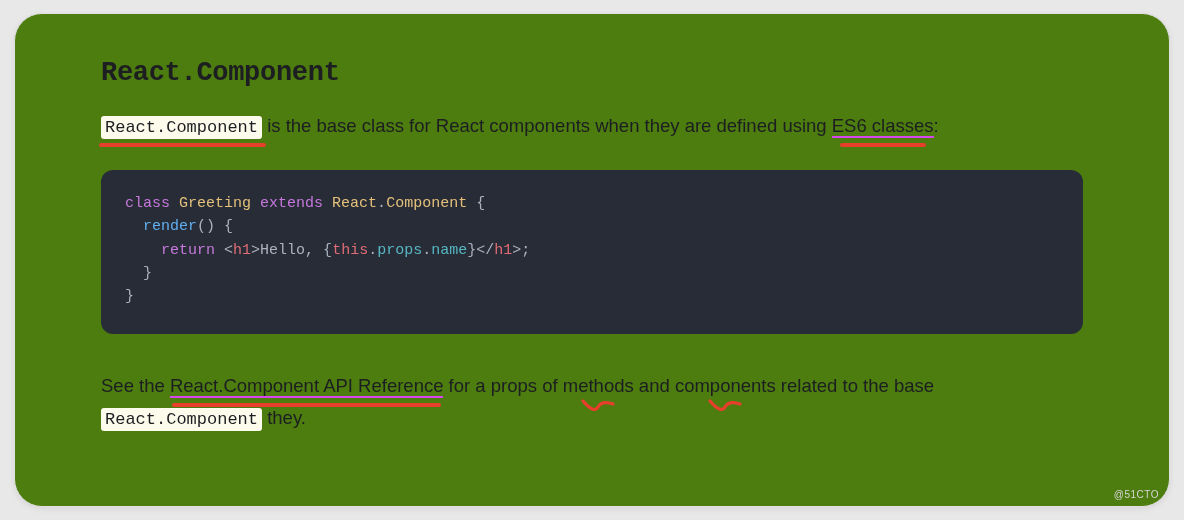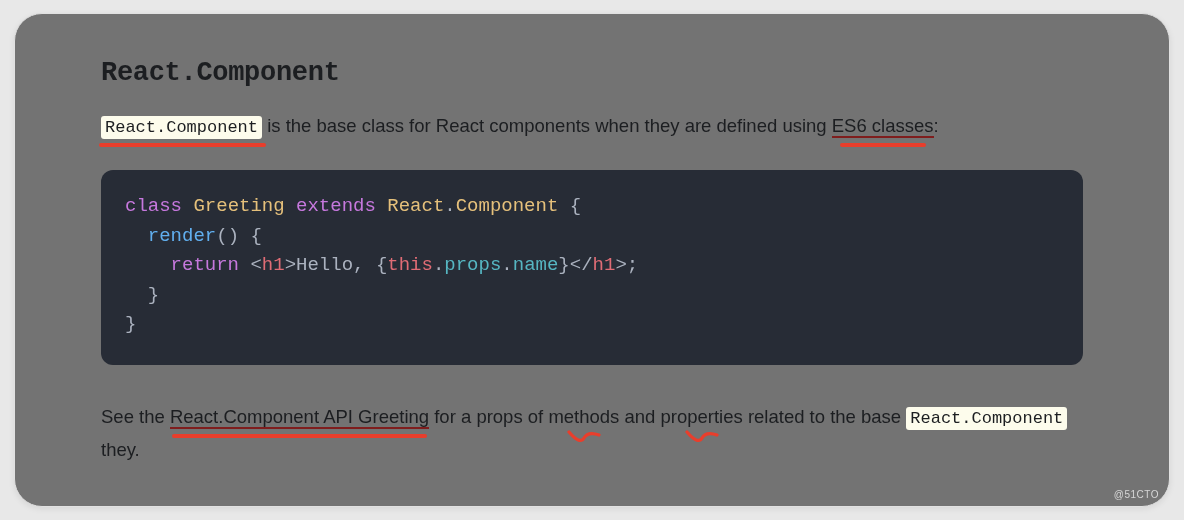--- a/index.html
+++ b/index.html
@@ -8,21 +8,21 @@
     background: #e8e8e8;
     display: flex;
     align-items: center;
     justify-content: center;
     font-family: -apple-system, BlinkMacSystemFont, "Segoe UI", Helvetica, Arial, sans-serif;
     color: #1c1e21;
   }
   .card {
     width: 1156px;
     height: 494px;
-    background: #737373;
+    background: #4d7c0f;
     border-radius: 28px;
     border: 1px solid #e1e1e1;
     box-shadow: 0 2px 6px rgba(0,0,0,0.08);
     padding: 44px 86px 30px 86px;
     position: relative;
     overflow: hidden;
   }
   h2.heading {
     font-family: ui-monospace, SFMono-Regular, Menlo, Consolas, "Liberation Mono", monospace;
     font-weight: 700;
@@ -40,21 +40,21 @@
   code.inline {
     font-family: ui-monospace, SFMono-Regular, Menlo, Consolas, "Liberation Mono", monospace;
     font-size: 17px;
     background: #fdfcec;
     padding: 2px 4px;
     border-radius: 3px;
   }
   a.doclink {
     color: #1c1e21;
     text-decoration: none;
-    border-bottom: 2px solid #7f1d1d;
+    border-bottom: 2px solid #d946ef;
   }
   .annot-under {
     position: relative;
     display: inline-block;
   }
   .annot-under::after {
     content: "";
     position: absolute;
     left: -2px;
     right: -4px;
@@ -77,21 +77,21 @@
     transform: translateX(-50%);
     width: 36px;
     height: 14px;
   }
   pre.codeblock {
     background: #272c36;
     color: #d1d5da;
     border-radius: 12px;
     padding: 22px 24px 26px 24px;
     font-family: ui-monospace, SFMono-Regular, Menlo, Consolas, "Liberation Mono", monospace;
-    font-size: 19px;
+    font-size: 15px;
     line-height: 1.55;
     overflow: auto;
     width: 100%;
   }
   .tok-kw   { color: #c678dd; }
   .tok-cls  { color: #e5c07b; }
   .tok-fn   { color: #61afef; }
   .tok-tag  { color: #e06c75; }
   .tok-attr { color: #56b6c2; }
   .tok-pn   { color: #abb2bf; }
@@ -118,21 +118,21 @@
     <span class="annot-under"><code class="inline">React.Component</code></span><span> is the base class for React components when they are defined using </span><a href="#" class="doclink"><span class="annot-under narrow"><span>ES6 classes</span></span></a><span>:</span>
   </p>
 
   <pre class="codeblock"><span class="tok-kw">class</span> <span class="tok-cls">Greeting</span> <span class="tok-kw">extends</span> <span class="tok-cls">React</span><span class="tok-pn">.</span><span class="tok-cls">Component</span><span class="tok-pn"> {</span>
 <span class="tok-pn">  </span><span class="tok-fn">render</span><span class="tok-pn">()</span><span class="tok-pn"> {</span>
 <span class="tok-pn">    </span><span class="tok-kw">return</span><span> </span><span class="tok-pn">&lt;</span><span class="tok-tag">h1</span><span class="tok-pn">&gt;</span><span class="tok-txt">Hello, </span><span class="tok-pn">{</span><span class="tok-tag">this</span><span class="tok-pn">.</span><span class="tok-attr">props</span><span class="tok-pn">.</span><span class="tok-attr">name</span><span class="tok-pn">}</span><span class="tok-pn">&lt;/</span><span class="tok-tag">h1</span><span class="tok-pn">&gt;</span><span class="tok-pn">;</span>
 <span class="tok-pn">  }</span>
 <span class="tok-pn">}</span></pre>
 
   <p class="para last">
-    <span>See the </span><a href="#" class="doclink"><span class="annot-under short"><span>React.Component API Greeting</span></span></a><span> for a props of </span><span class="annot-check"><span>methods</span><svg viewBox="0 0 36 14">
+    <span>See the </span><a href="#" class="doclink"><span class="annot-under short"><span>React.Component API Reference</span></span></a><span> for a props of </span><span class="annot-check"><span>methods</span><svg viewBox="0 0 36 14">
           <path d="M3 3 Q14 16 18 9 Q22 2 33 6" stroke="#e83e2c" stroke-width="3.2" fill="none" stroke-linecap="round"></path>
-        </svg></span><span> and </span><span class="annot-check"><span>properties</span><svg viewBox="0 0 36 14">
+        </svg></span><span> and </span><span class="annot-check"><span>components</span><svg viewBox="0 0 36 14">
           <path d="M3 3 Q14 16 18 9 Q22 2 33 6" stroke="#e83e2c" stroke-width="3.2" fill="none" stroke-linecap="round"></path>
         </svg></span><span> related to the base </span><code class="inline">React.Component</code><span> they.</span>
   </p>
 
   <div class="watermark">@51CTO</div>
 </div>
 
 </body></html>

